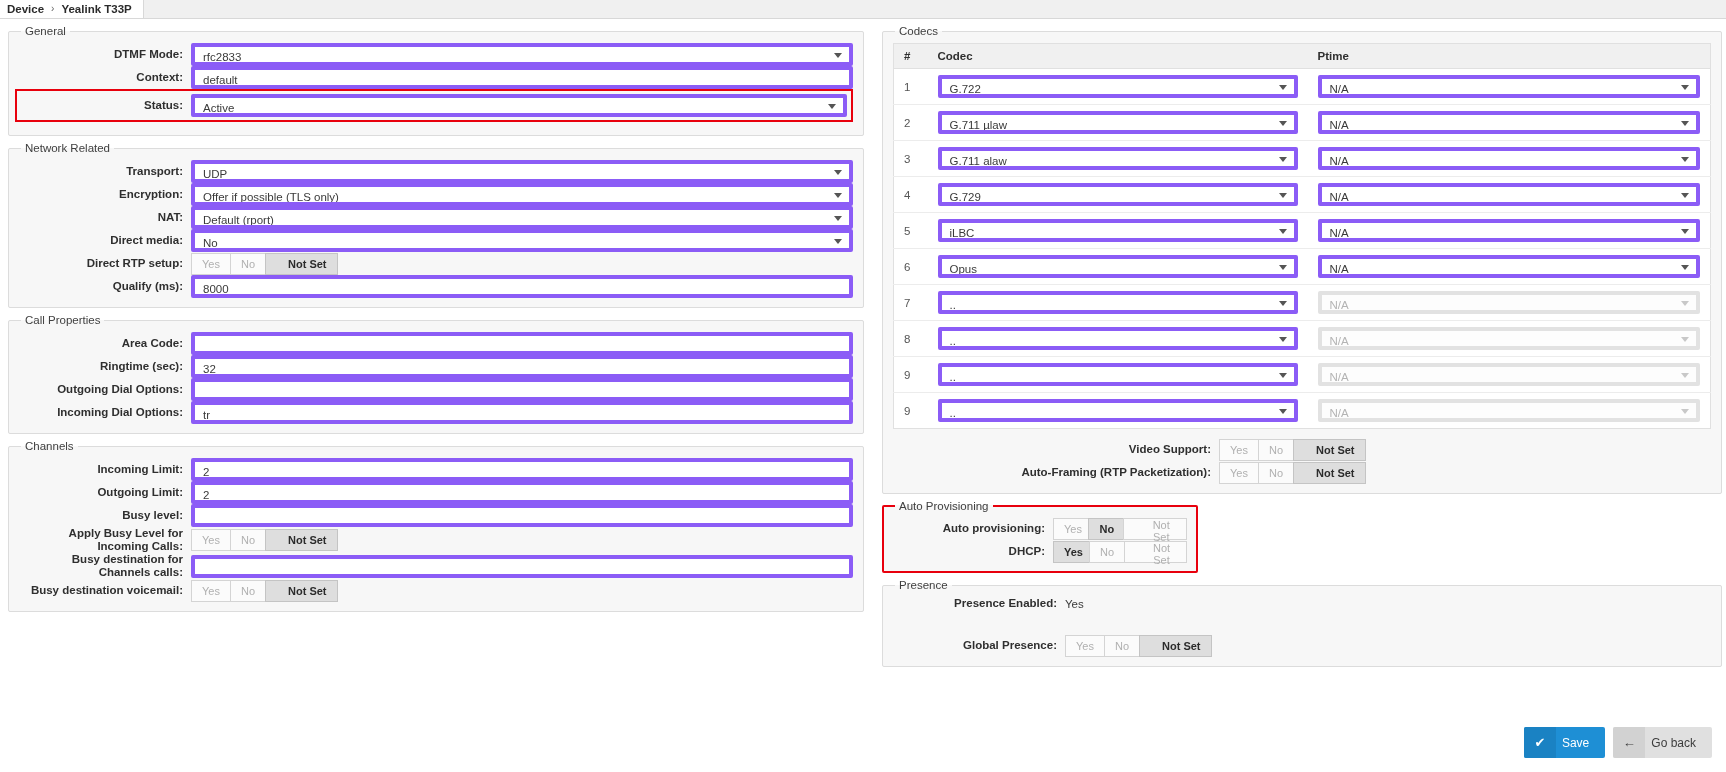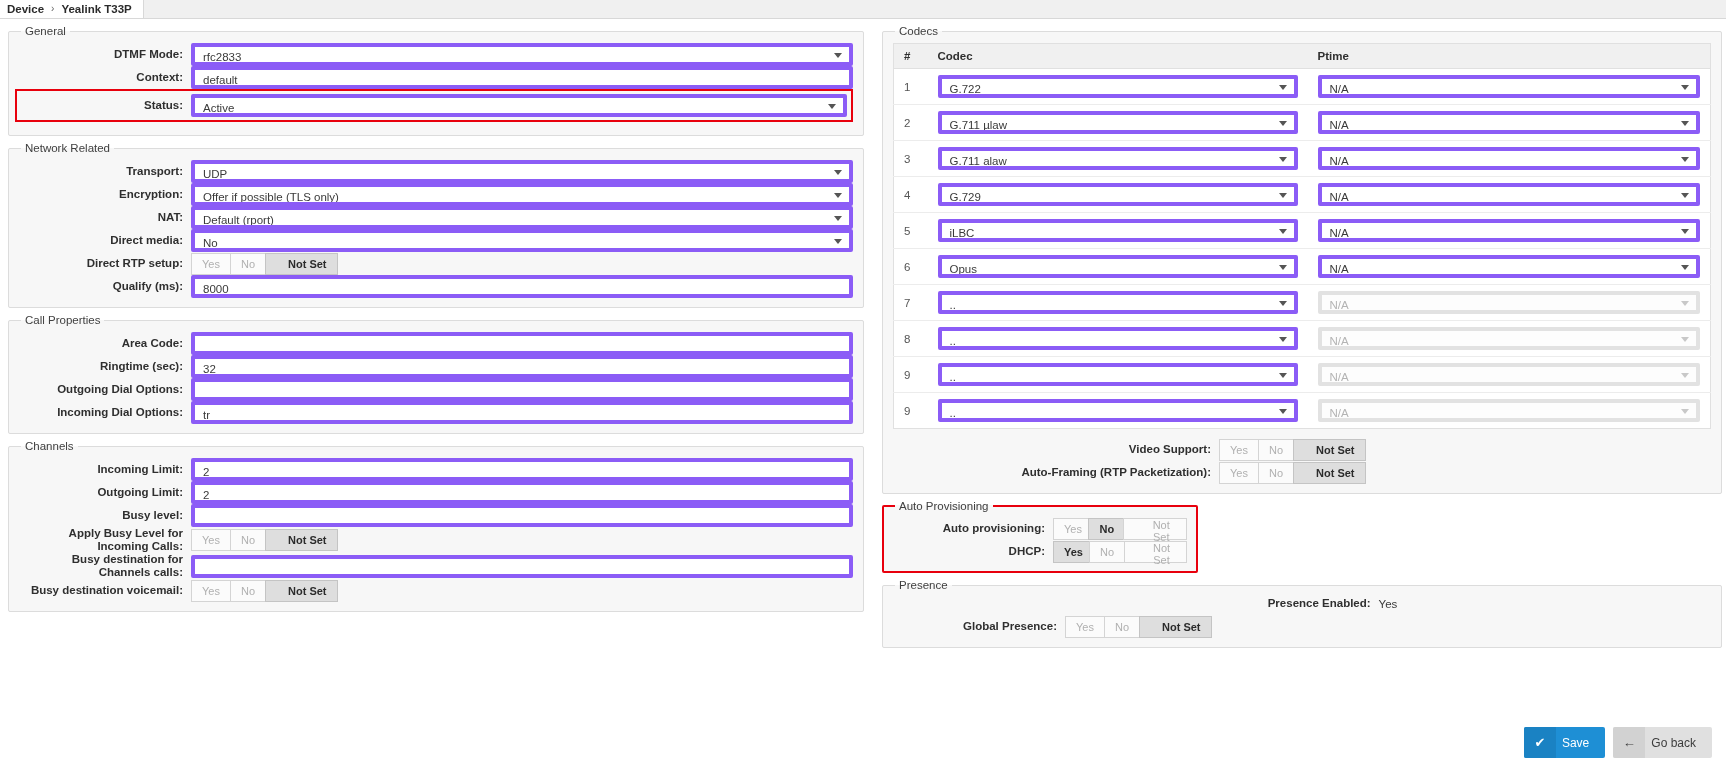--- a/index.html
+++ b/index.html
@@ -170,21 +170,21 @@
     border-bottom: 1px solid #ececec;
     padding: 6px 10px;
     vertical-align: middle;
   }
   .codec-table tr:last-child td { border-bottom: none; }
   .col-num   { width: 34px; color: #555; font-size: 11.5px; }
   .col-codec { width: 380px; }
   .col-ptime { }
 
   
-  .static-row { display:flex; align-items:center; margin-bottom: 5px; justify-content: center; }
+  .static-row { display:flex; align-items:center; margin-bottom: 24px; }
   .static-row .lbl { width: 172px; }
   .static-val { font-size: 11.5px; color: #3a3a3a; }
 
   
   #footer {
     position: absolute;
     right: 14px;
     bottom: 14px;
     display: flex;
     gap: 8px;

